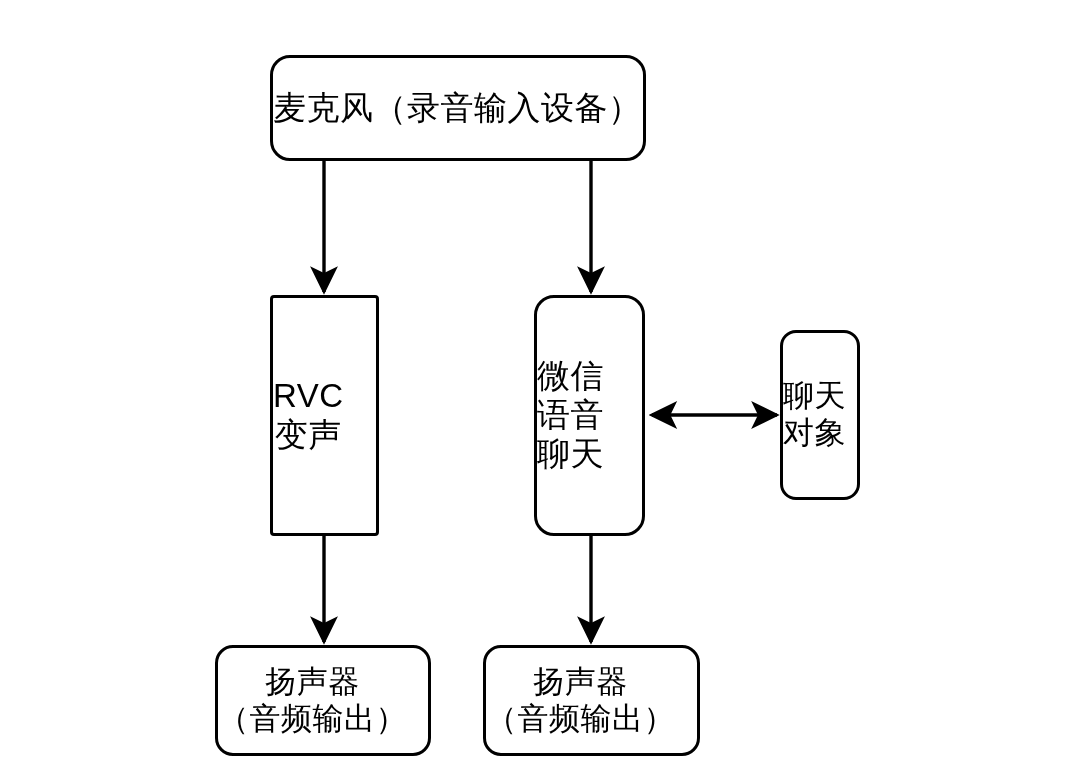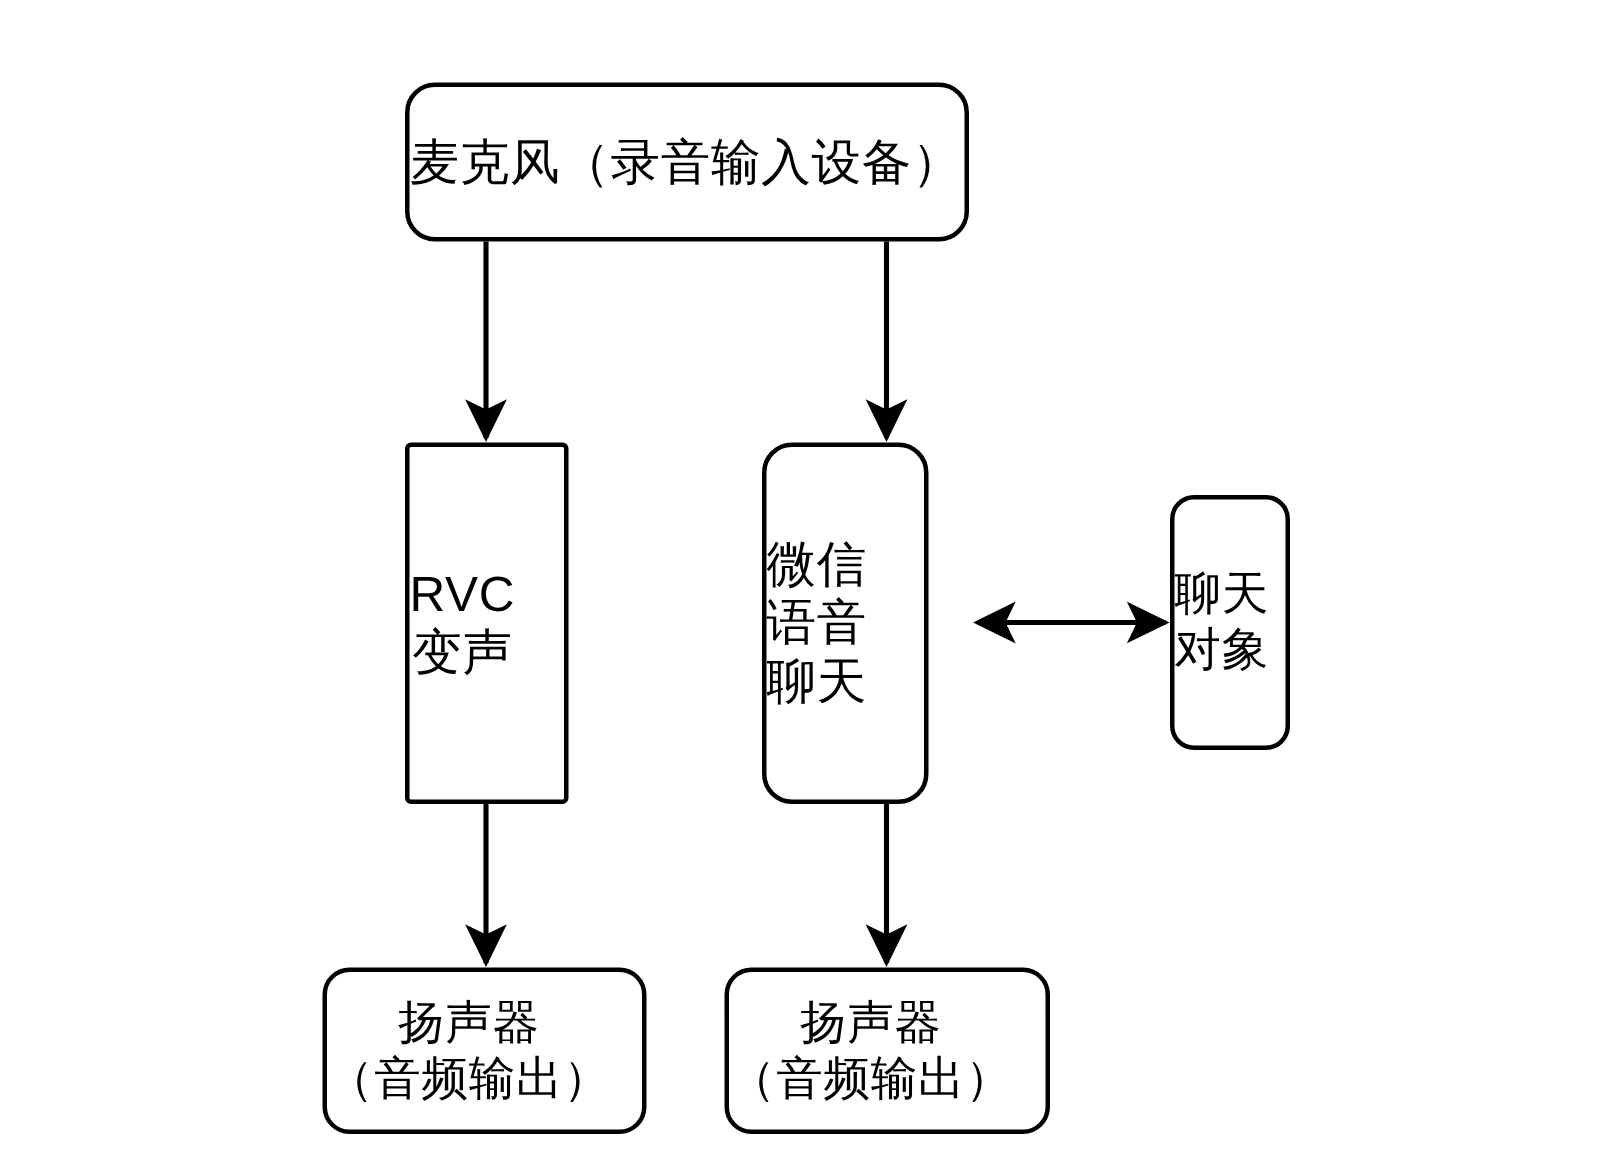--- a/index.html
+++ b/index.html
@@ -53,21 +53,21 @@
   #node-microphone .node-label { font-size: 33px; }
 
   #node-rvc {
     left: 270px; top: 295px;
     width: 109px; height: 241px;
     border-radius: 4px;
   }
   #node-rvc .node-label { font-size: 33px; }
 
   #node-wechat {
-    left: 508px; top: 295px;
+    left: 534px; top: 295px;
     width: 111px; height: 241px;
     border-radius: 20px;
   }
   #node-wechat .node-label { font-size: 33px; }
 
   #node-peer {
     left: 780px; top: 330px;
     width: 80px; height: 170px;
     border-radius: 16px;
   }

